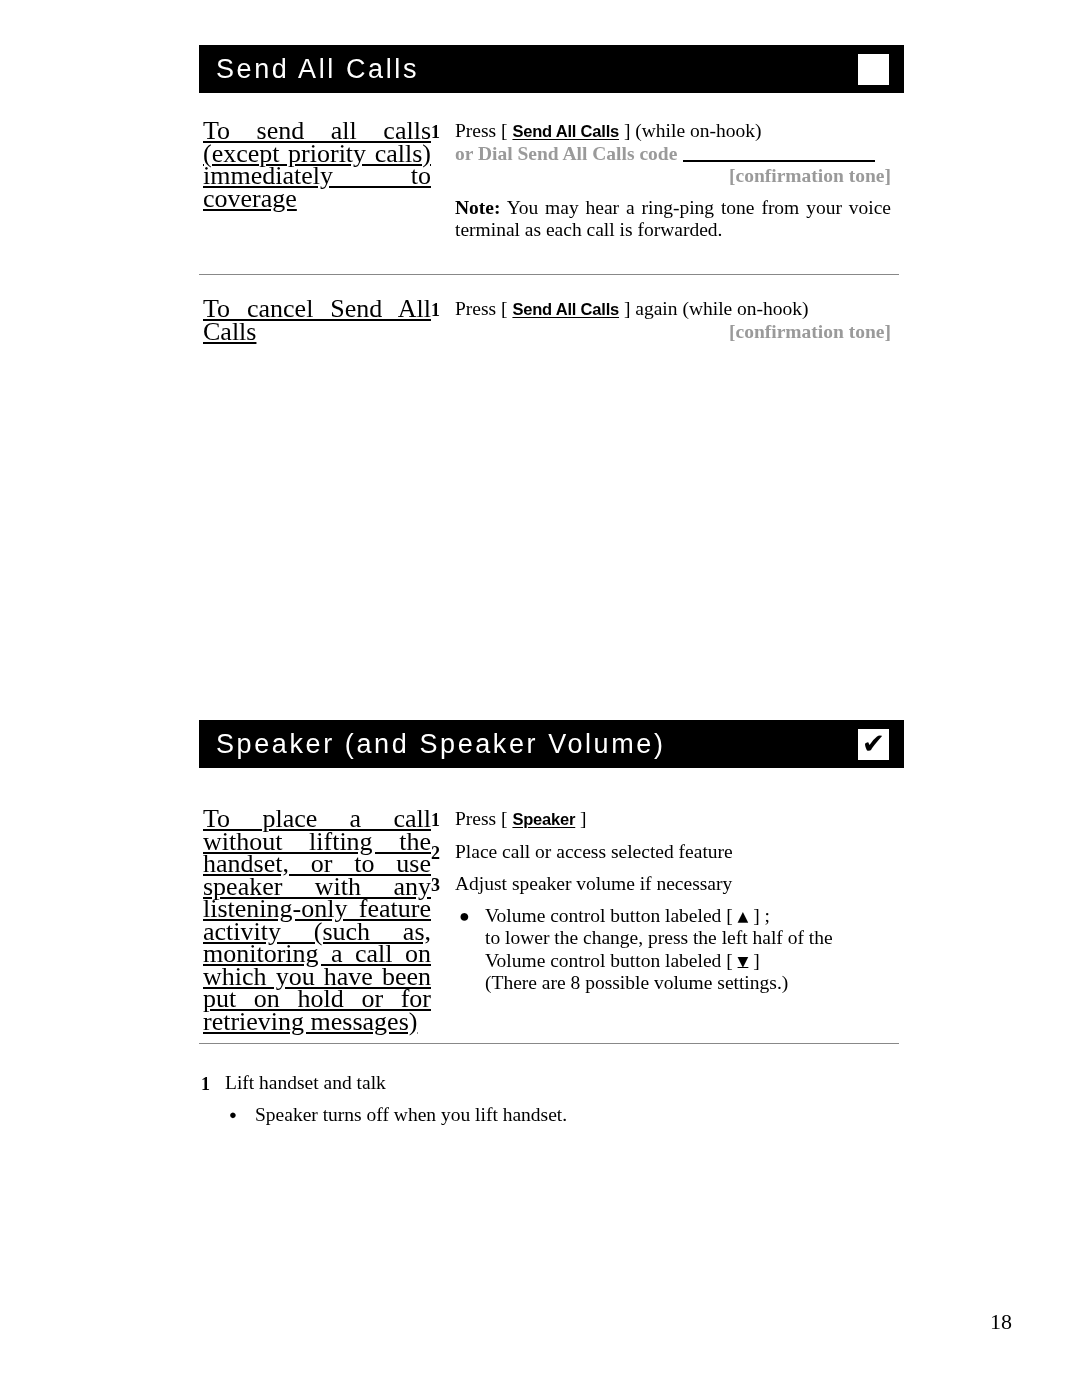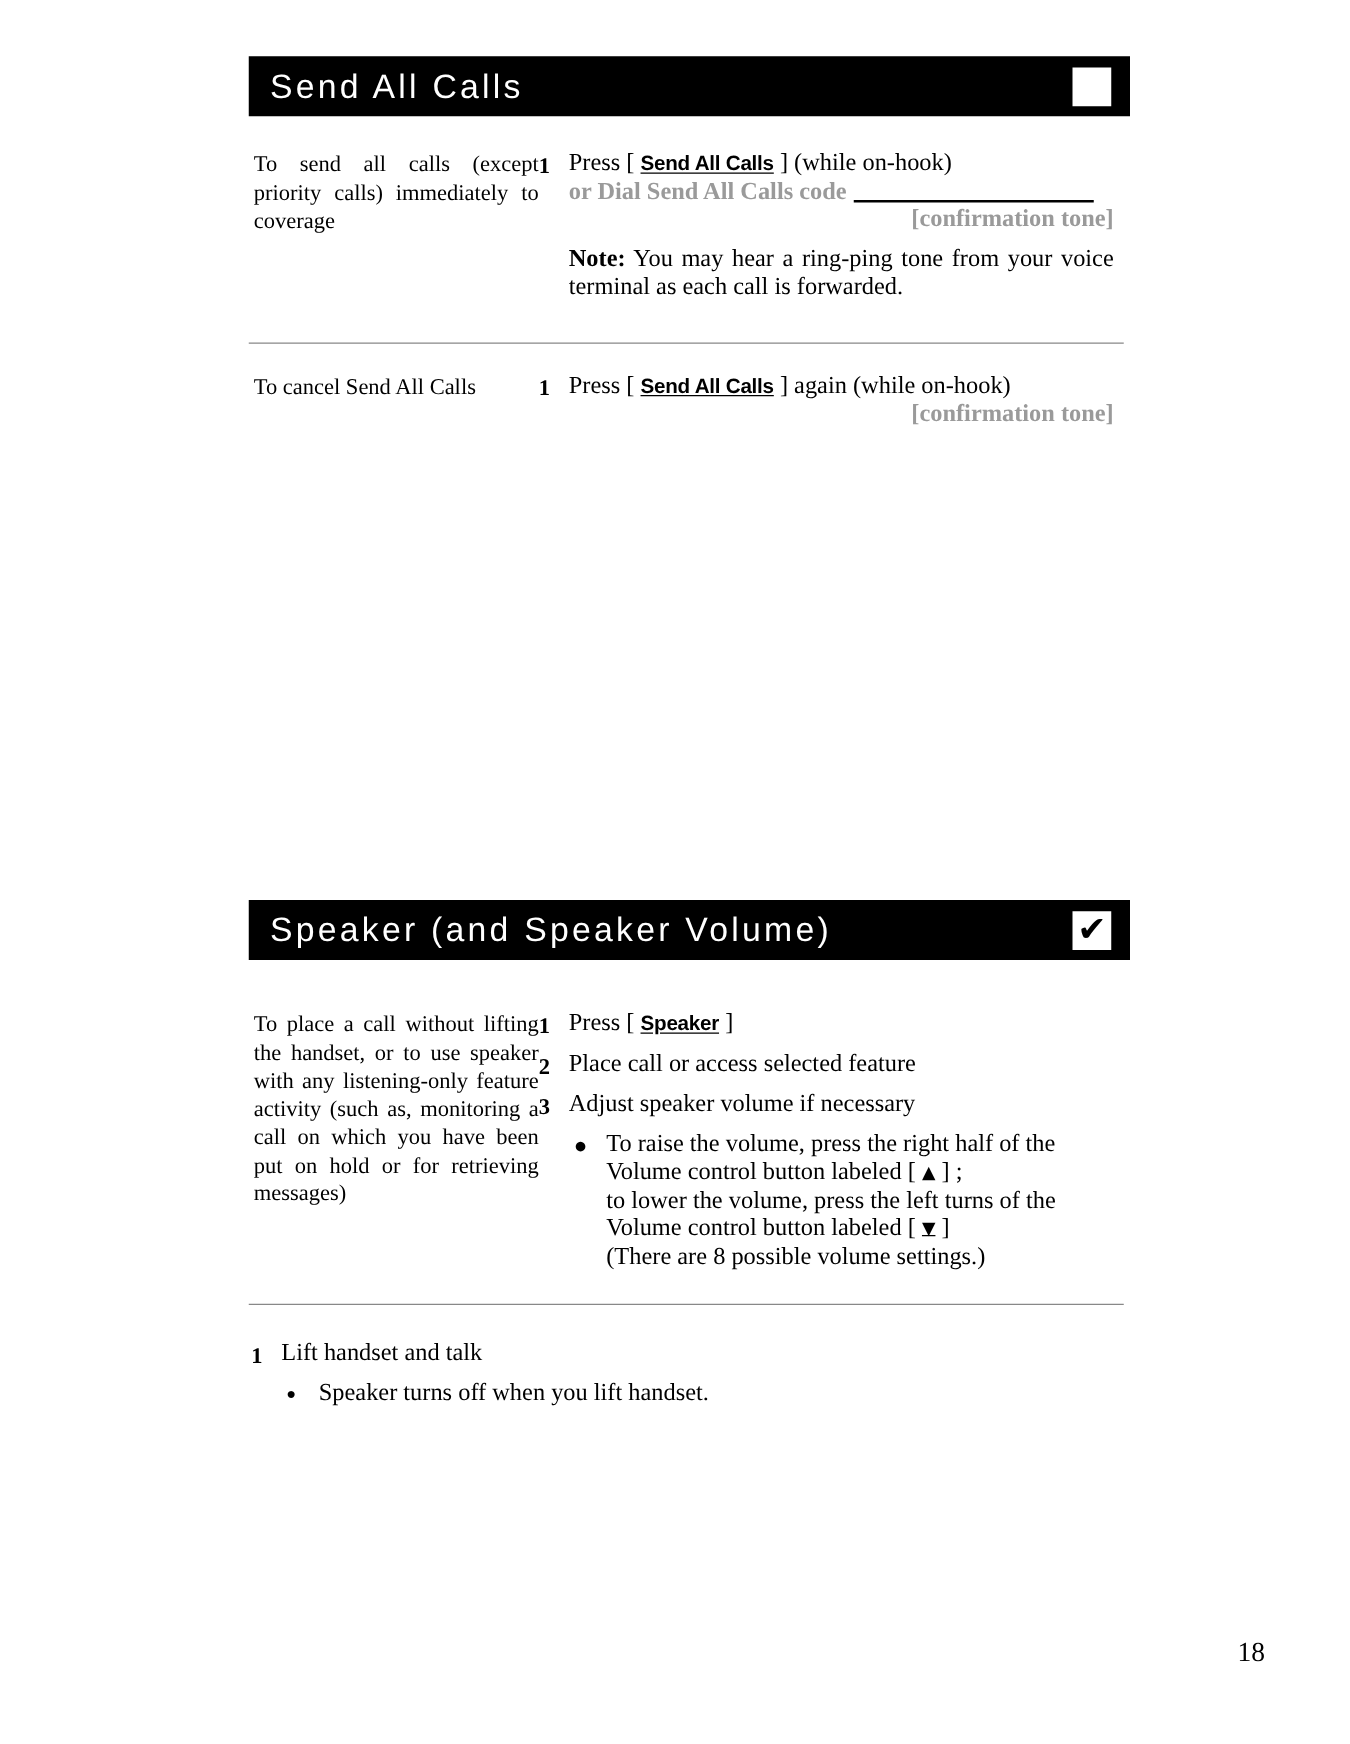--- a/index.html
+++ b/index.html
@@ -66,24 +66,25 @@
 
   
   .block {
     position: absolute;
     display: flex;
   }
   .col-left {
     width: 228px;
     flex: 0 0 228px;
     padding-left: 2px;
-    font-size: 18px;
+    font-size: 26px;
     line-height: 22.5px;
     text-align: justify;
     text-align-last: left;
+    text-decoration: underline;
   }
   .col-right {
     flex: 1 1 auto;
     font-size: 19.5px;
     line-height: 22.5px;
   }
 
   .step {
     display: flex;
     align-items: flex-start;
@@ -248,23 +249,22 @@
       </div>
 
       <div class="step">
         <div class="step-num">3</div>
         <div class="step-body">
           <div>Adjust speaker volume if necessary</div>
 
           <div class="bullets">
             <div class="bullet-dot">●</div>
             <div class="bullet-text">
-              <div>To raise the volume, press the right half of the</div>
               <div><span>Volume  control  button  labeled  [ </span><span class="arrow-glyph">▲</span><span> ] ;</span></div>
-              <div>to lower the volume, press the left turns of the</div>
+              <div>to lower the change, press the left half of the</div>
               <div><span>Volume  control  button  labeled  [ </span><span class="arrow-glyph underlined">▼</span><span> ]</span></div>
               <div>(There are 8 possible volume settings.)</div>
             </div>
           </div>
 
         </div>
       </div>
 
     </div>
   </div>

